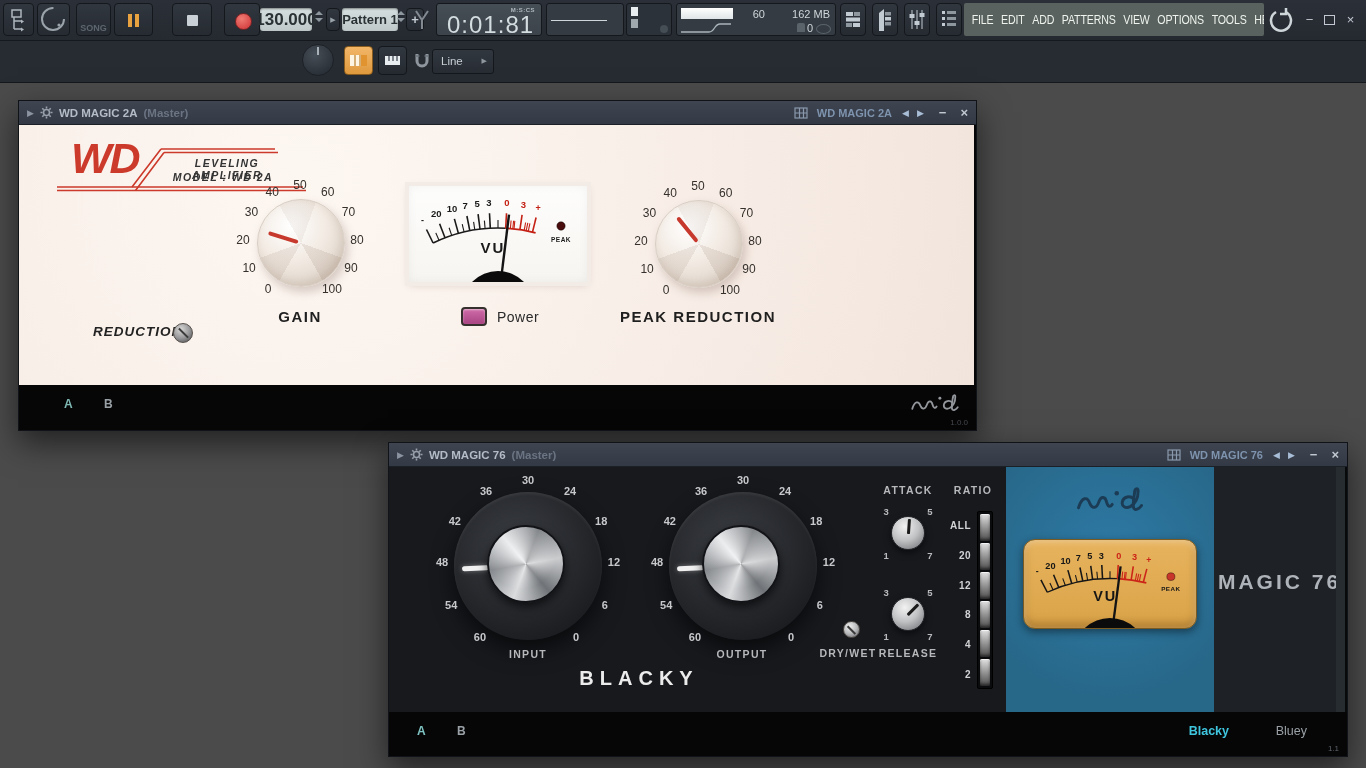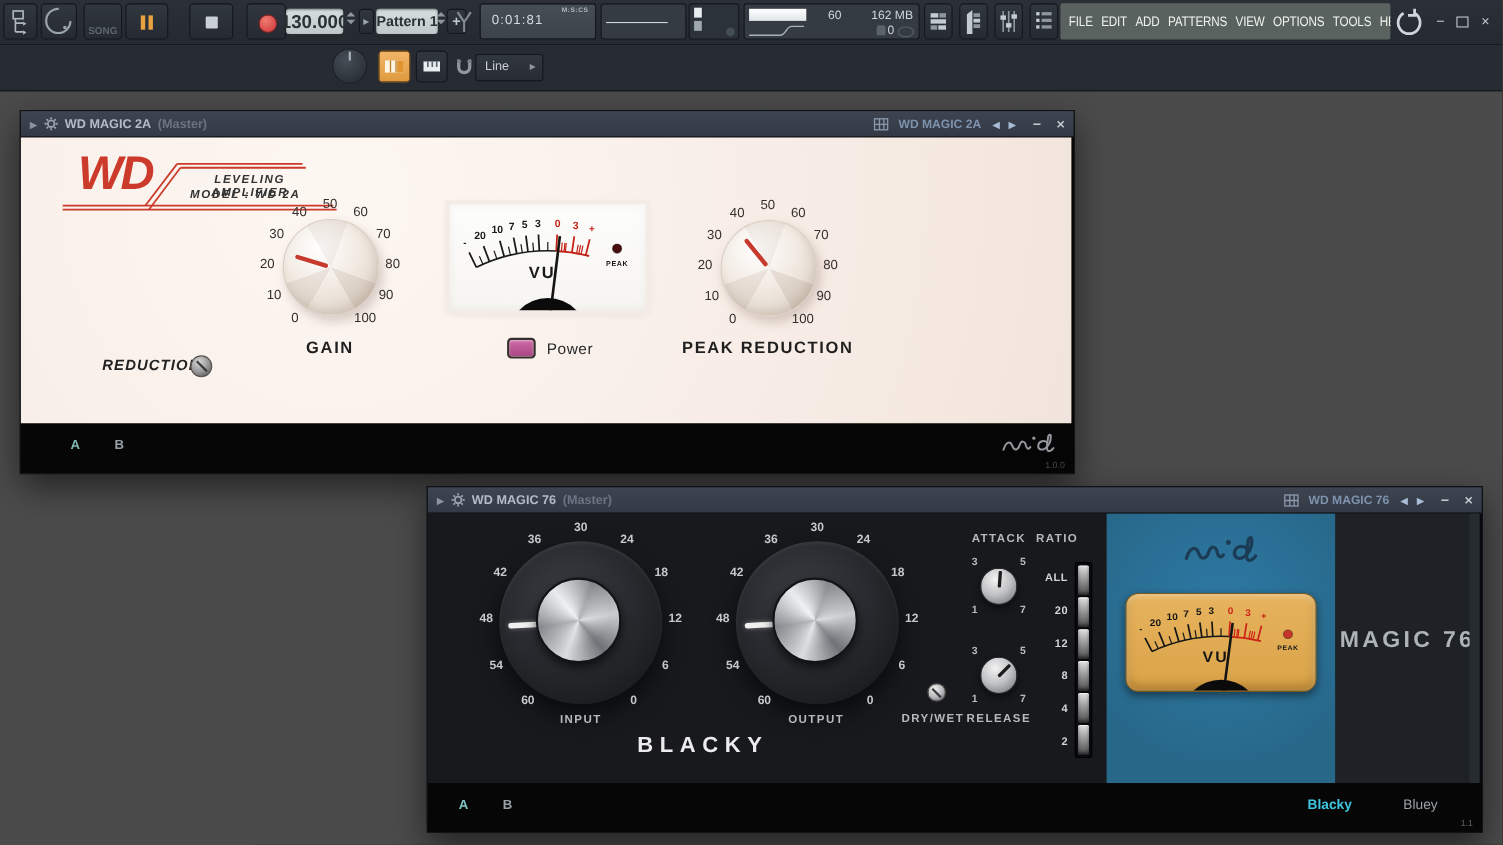--- a/index.html
+++ b/index.html
@@ -154,21 +154,21 @@
         <i class="up"></i>
         <i class="dn"></i>
       </div>
     <div class="tbtn" style="left:406px;width:18px;top:8px;height:23px;display:flex;align-items:center;justify-content:center;color:#c3cad1;font-size:13px;font-weight:bold;">+</div>
     <svg width="16" height="22" viewBox="0 0 16 22" style="position:absolute;left:414px;top:9px;opacity:.8;">
       <path d="M2 2 L8 11 L14 2 M8 11 V20" stroke="#99a1a9" stroke-width="2" fill="none"></path>
     </svg>
 
     <div style="position:absolute;left:436px;top:3px;width:106px;height:33px;background:linear-gradient(#454d55,#3c434b);border:1px solid #14171c;border-radius:3px;box-sizing:border-box;">
       <span style="position:absolute;right:6px;top:3px;font-size:6px;color:#aeb9bd;font-weight:bold;letter-spacing:.5px;">M:S:CS</span>
-      <span style="position:absolute;left:10px;top:7px;font-size:12px;color:#d3dcdf;letter-spacing:1px;">0:01:81</span>
+      <span style="position:absolute;left:10px;top:7px;font-size:24px;color:#d3dcdf;letter-spacing:1px;">0:01:81</span>
     </div>
 
     <div style="position:absolute;left:546px;top:3px;width:78px;height:33px;background:#343b43;border:1px solid #14171c;border-radius:3px;box-sizing:border-box;">
       <div style="position:absolute;left:4px;top:16px;width:56px;height:1px;background:#cfd7da;"></div>
     </div>
     <div style="position:absolute;left:626px;top:3px;width:46px;height:33px;background:#2c323a;border:1px solid #14171c;border-radius:3px;box-sizing:border-box;">
       <span style="position:absolute;left:4px;top:3px;width:7px;height:9px;background:#e8eef0;"></span>
       <span style="position:absolute;left:4px;top:15px;width:7px;height:9px;background:#9fa8ad;"></span>
       <span style="position:absolute;right:3px;bottom:2px;width:8px;height:8px;border-radius:50%;background:#454d55;"></span>
     </div>
@@ -509,21 +509,21 @@
               <div class="pointer-black"></div>
             </div>
         </div>
       <span class="scale-num" style="left: 18.1px; top: 61.9px;">1</span>
           <span class="scale-num" style="left: 18.1px; top: 18.1px;">3</span>
           <span class="scale-num" style="left: 61.9px; top: 18.1px;">5</span>
           <span class="scale-num" style="left: 61.9px; top: 61.9px;">7</span>
         </div>
       <div class="lbl76" style="left:519px;top:186px;">RELEASE</div>
 
-      <div class="lbl76" style="left:572px;top:23px;">RATIO</div>
+      <div class="lbl76" style="left:584px;top:23px;">RATIO</div>
       <div class="ratio-labels" style="left:540px;top:44px;width:42px;height:178px;">
           <div class="ratio-lbl">ALL</div>
           <div class="ratio-lbl">20</div>
           <div class="ratio-lbl">12</div>
           <div class="ratio-lbl">8</div>
           <div class="ratio-lbl">4</div>
           <div class="ratio-lbl">2</div>
         </div>
       <div class="ratio-track" style="left:588px;top:44px;width:16px;height:178px;">
           <div class="ratio-seg"></div>

